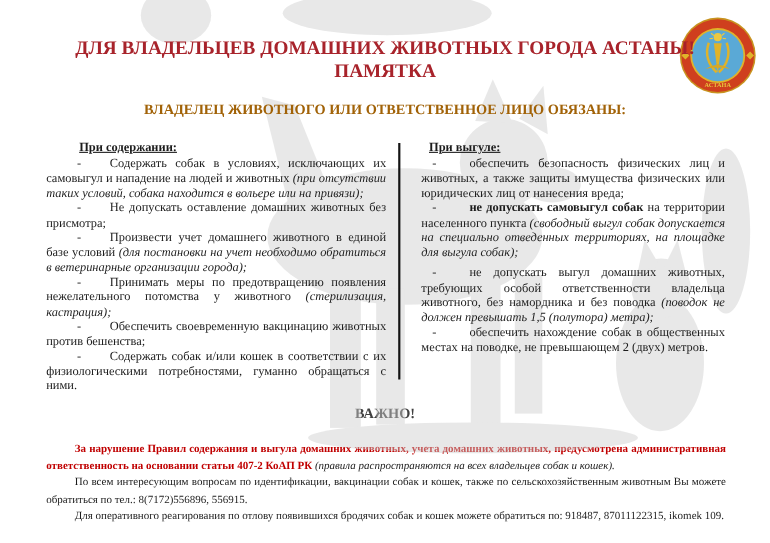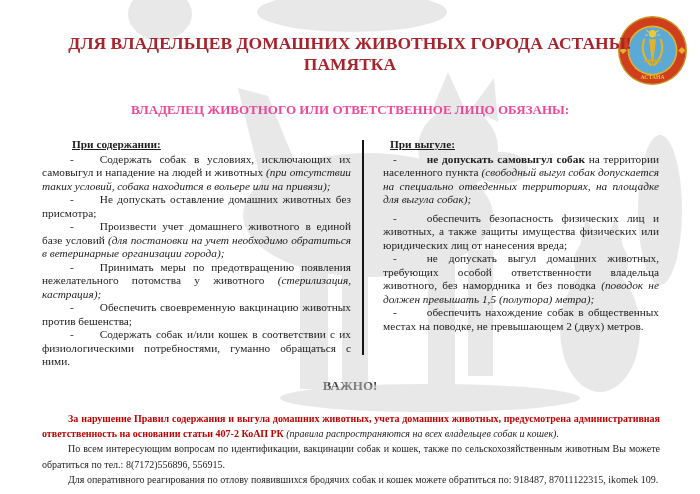--- a/index.html
+++ b/index.html
@@ -15,21 +15,21 @@
   .watermark{position:absolute;left:0;top:0;width:700px;height:494px;pointer-events:none;}
   
   .emblem{position:absolute;right:12px;top:15px;width:71px;height:71px;}
   
   .header{position:relative;text-align:center;padding-top:33px;}
   .title{
     font-weight:bold;font-size:17.5px;line-height:21px;
     color:#a8232b;white-space:nowrap;
   }
   .subtitle{
-    margin-top:28px;font-weight:bold;font-size:13px;line-height:14px;color:#ec4899;
+    margin-top:18px;font-weight:bold;font-size:13px;line-height:14px;color:#a16207;
   }
   
   .columns{
     position:relative;display:flex;align-items:stretch;
     margin:21px 40px 0 42px;
   }
   .col{font-size:11.3px;line-height:13.5px;text-align:justify;}
   .col-left{width:309px;}
   .divider{width:2px;background:#141414;margin:2px 10px 14px 11px;}
   .col-right{width:276px;margin-left:9px;}
@@ -127,23 +127,23 @@
       <p class="bullet"><span class="dash">-</span><span class="tab"></span><span>Обеспечить своевременную вакцинацию животных против бешенства;</span></p>
 
       <p class="bullet"><span class="dash">-</span><span class="tab"></span><span>Содержать собак и/или кошек в соответствии с их физиологическими потребностями, гуманно обращаться с ними.</span></p>
     </div>
 
     <div class="divider"></div>
 
     <div class="col col-right">
       <p class="col-head">При выгуле:</p>
 
+      <p class="bullet"><span class="dash">-</span><span class="tab"></span><span>обеспечить безопасность физических лиц и животных, а также защиты имущества физических или юридических лиц от нанесения вреда;</span></p>
+
       <p class="bullet gap-after"><span class="dash">-</span><span class="tab"></span><b>не допускать самовыгул собак</b><span> на территории населенного пункта </span><span class="note">(свободный выгул собак допускается на специально отведенных территориях, на площадке для выгула собак);</span></p>
-
-      <p class="bullet"><span class="dash">-</span><span class="tab"></span><span>обеспечить безопасность физических лиц и животных, а также защиты имущества физических или юридических лиц от нанесения вреда;</span></p>
 
       <p class="bullet"><span class="dash">-</span><span class="tab"></span><span>не допускать выгул домашних животных, требующих особой ответственности владельца животного, без намордника и без поводка </span><span class="note">(поводок не должен превышать 1,5 (полутора) метра);</span></p>
 
       <p class="bullet"><span class="dash">-</span><span class="tab"></span><span>обеспечить нахождение собак в общественных местах на поводке, не превышающем 2 (двух) метров.</span></p>
     </div>
   </div>
 
   <div class="important-head">ВАЖНО!</div>
 
   <div class="bottom">

